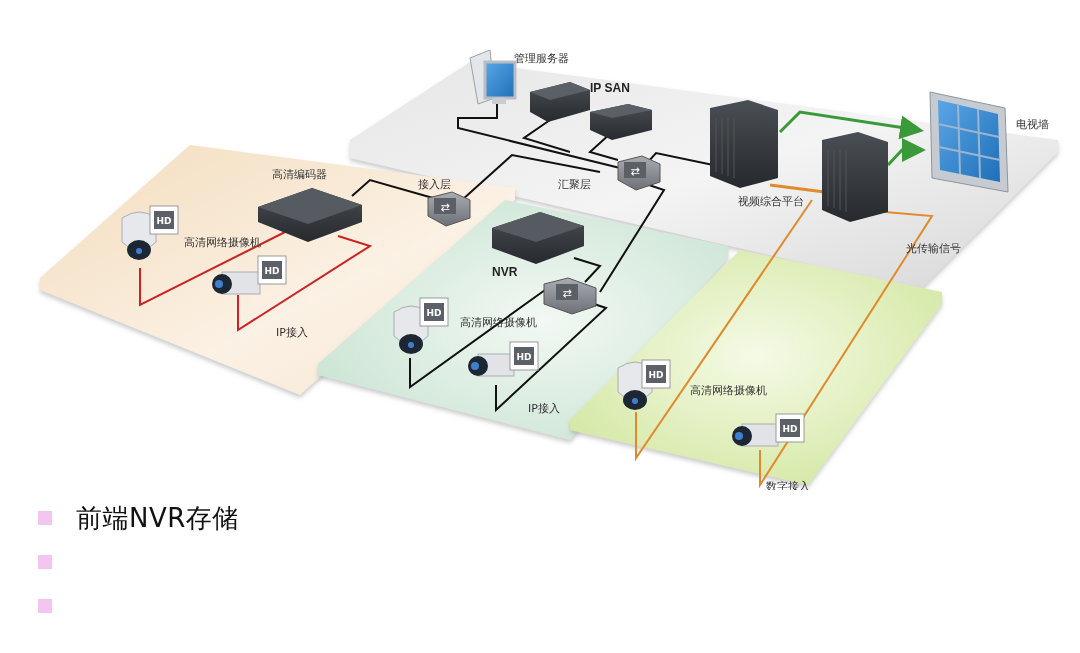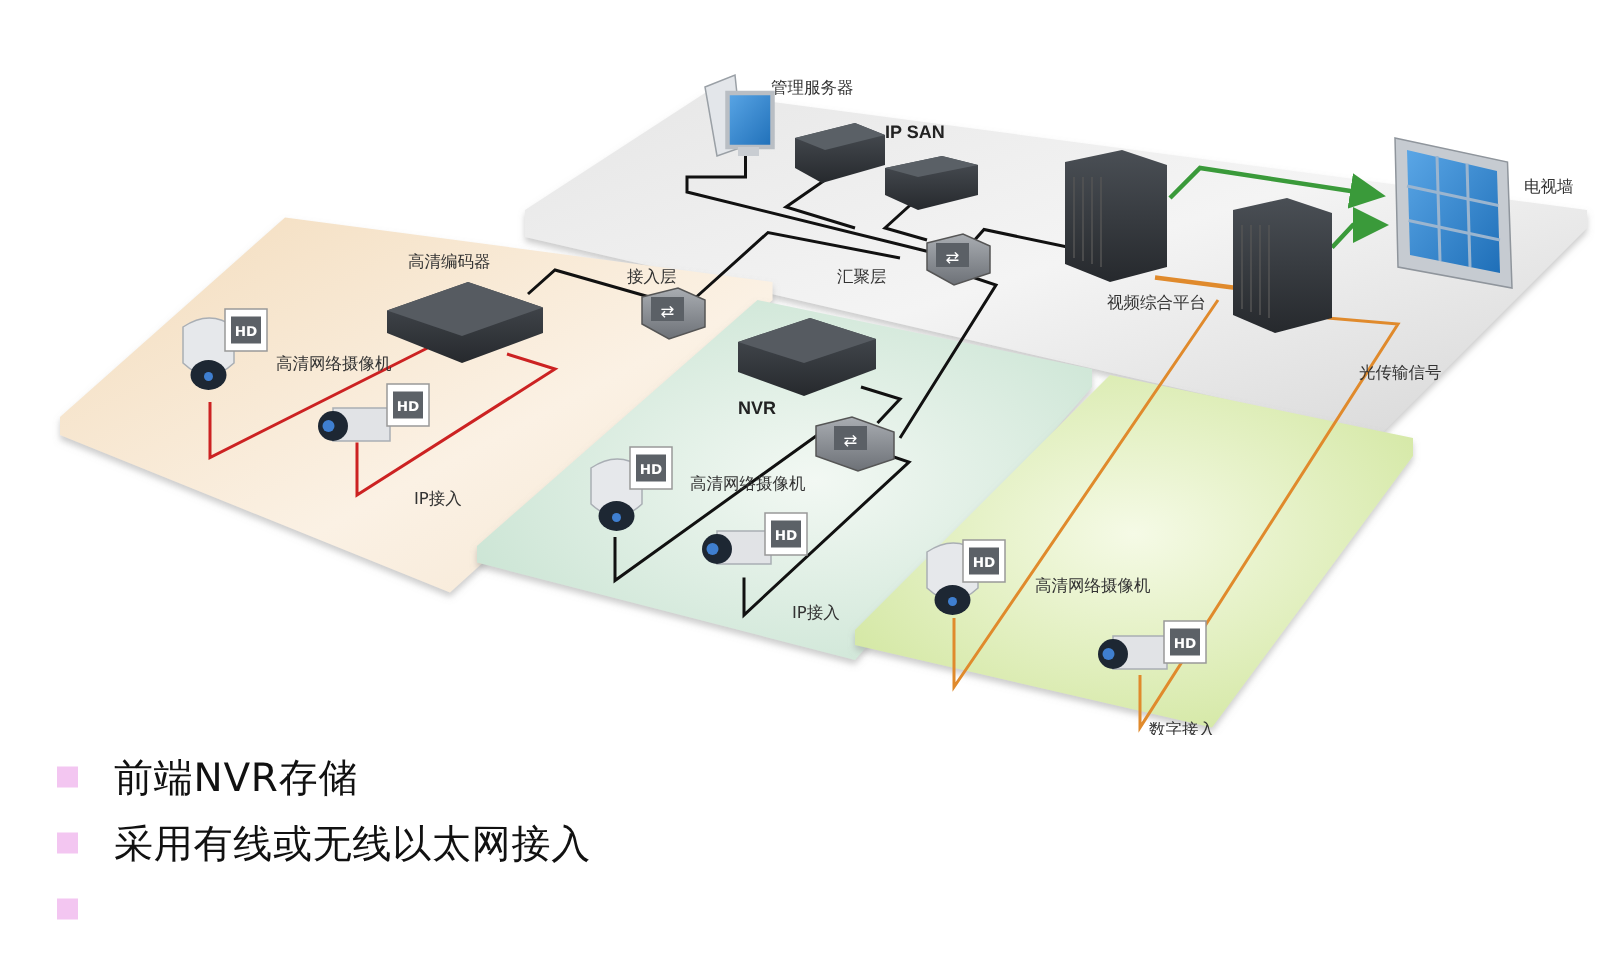--- a/index.html
+++ b/index.html
@@ -237,18 +237,17 @@
   <text class="lbl" x="766" y="490">数字接入</text>
 </svg>
 
 <ul class="bullets">
   <li>
     <span class="bullet-square" style="background: rgb(243, 198, 241);"></span>
     <span class="bullet-text">前端NVR存储</span>
   </li>
   <li>
     <span class="bullet-square" style="background: rgb(243, 198, 241);"></span>
-    <span class="bullet-text">采用有线或无线以太网接入</span>
   </li>
   <li>
     <span class="bullet-square" style="background: rgb(243, 198, 241);"></span>
   </li>
 </ul>
 
 </body></html>

